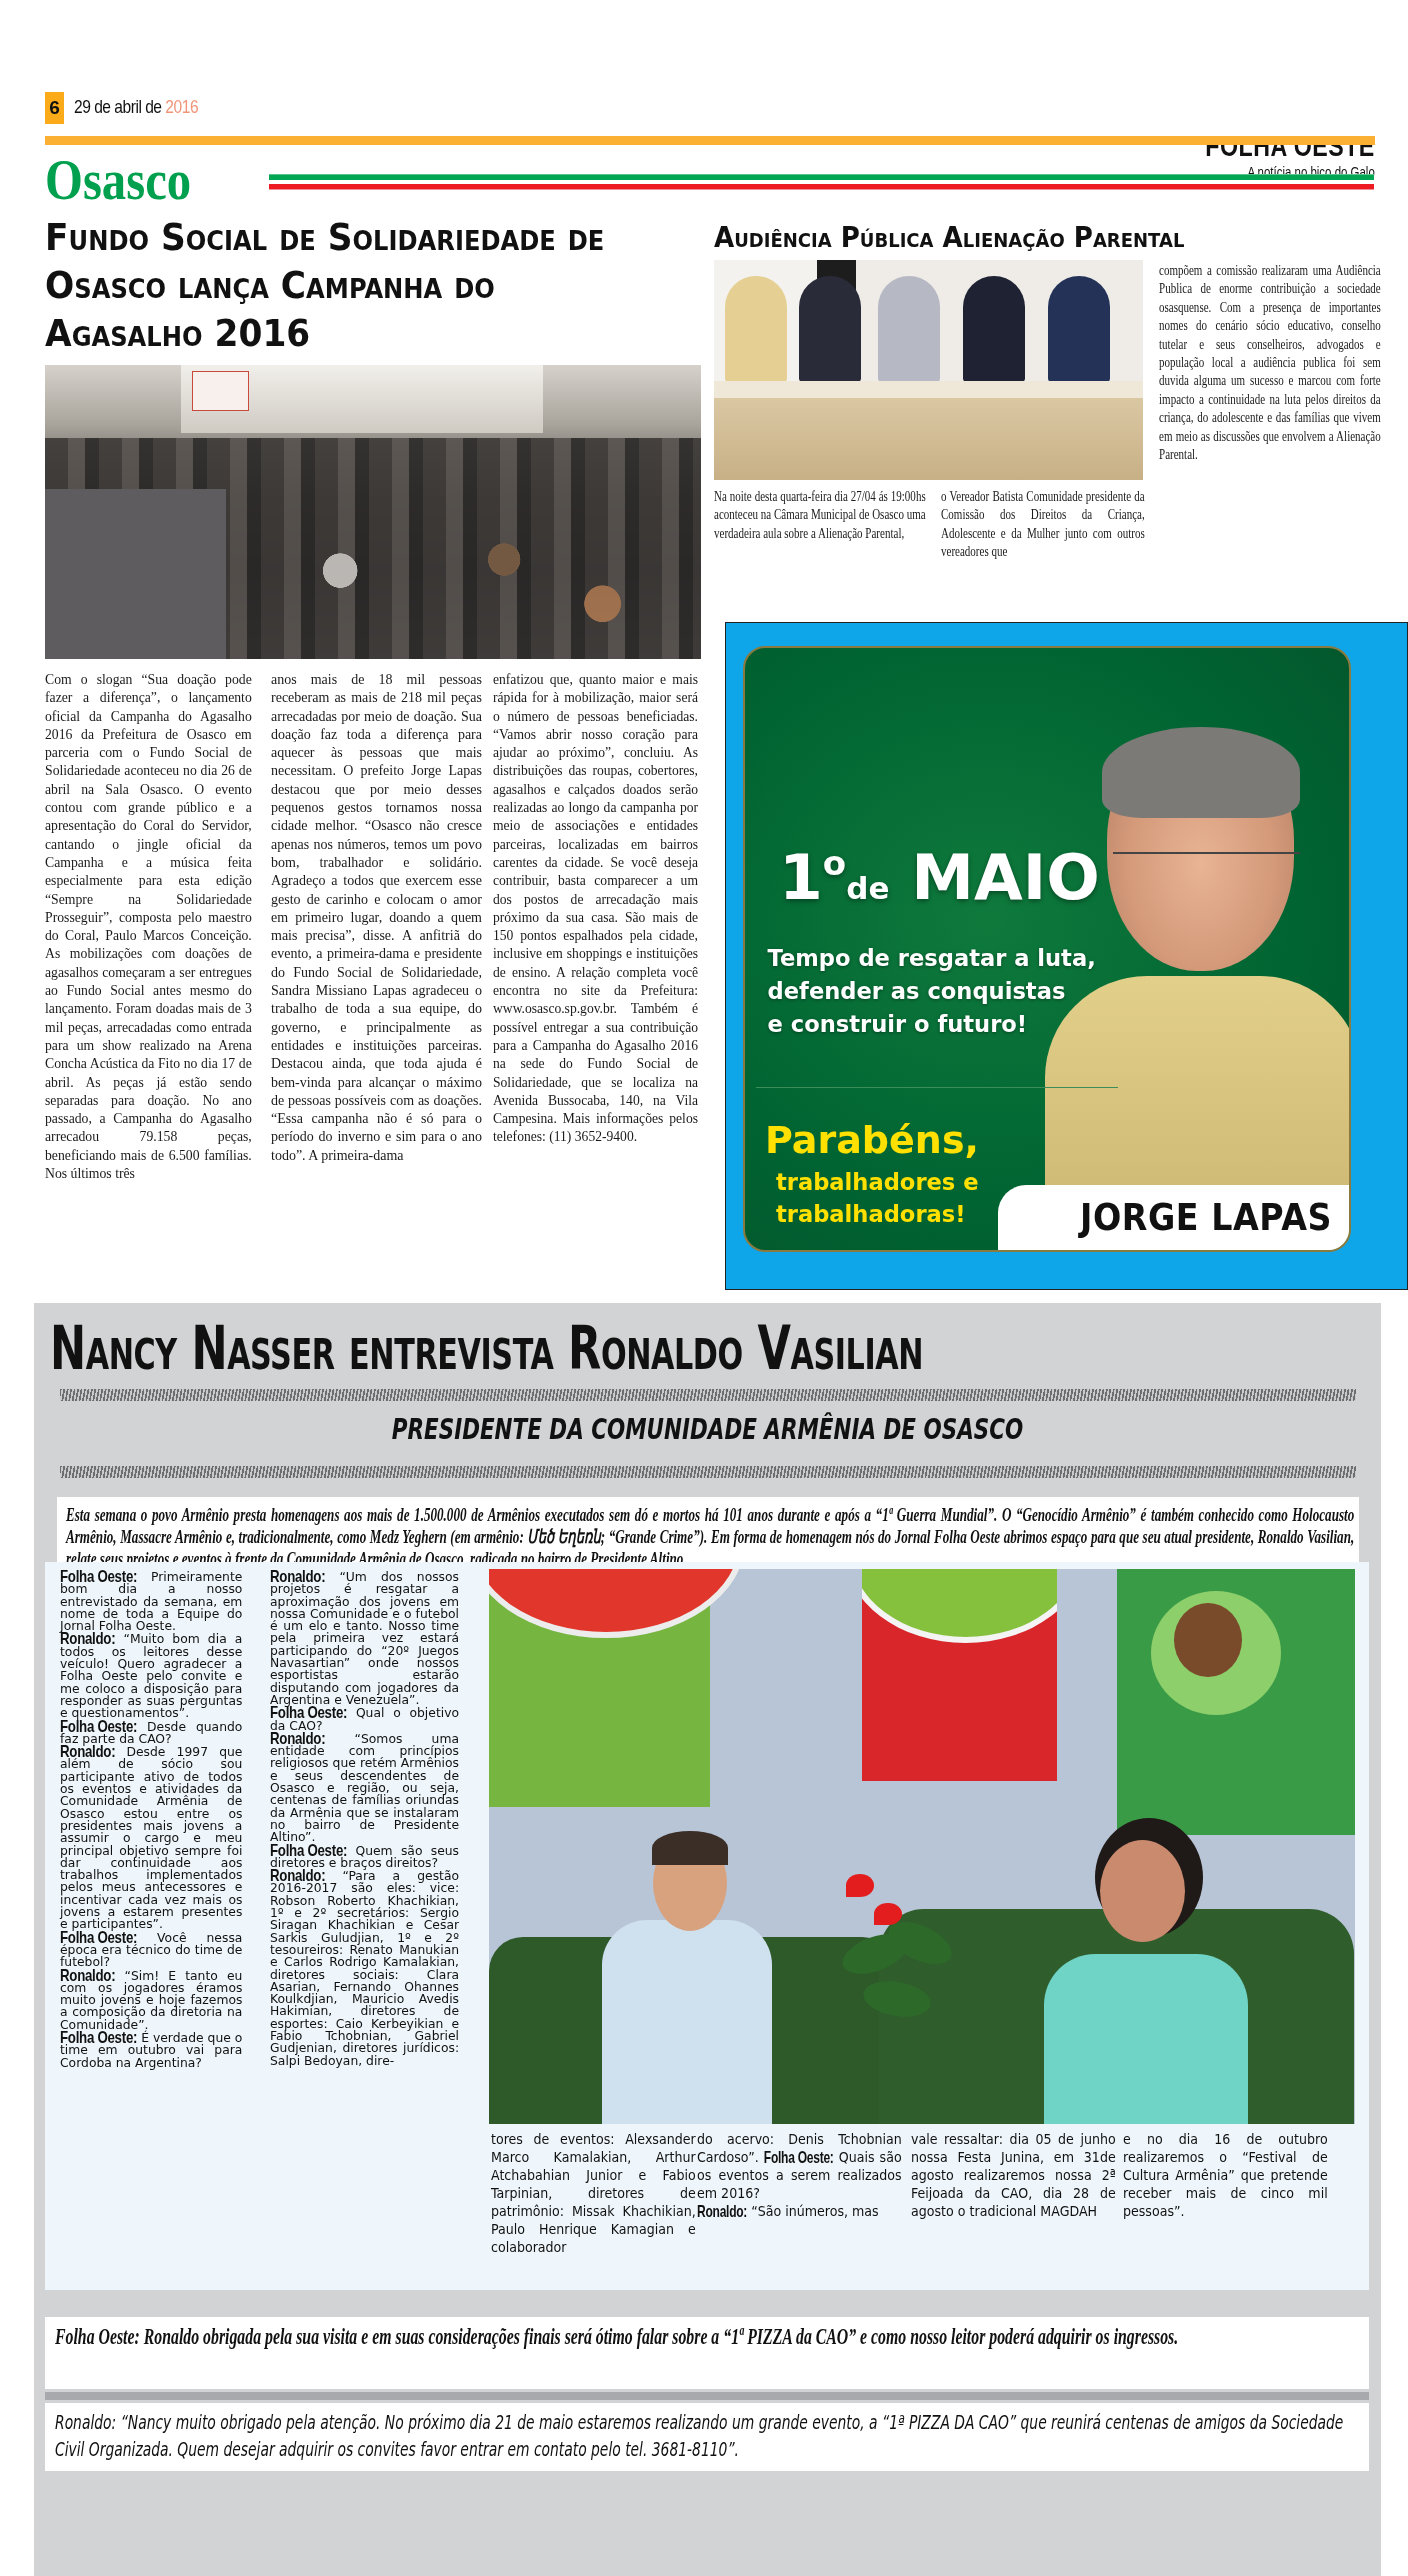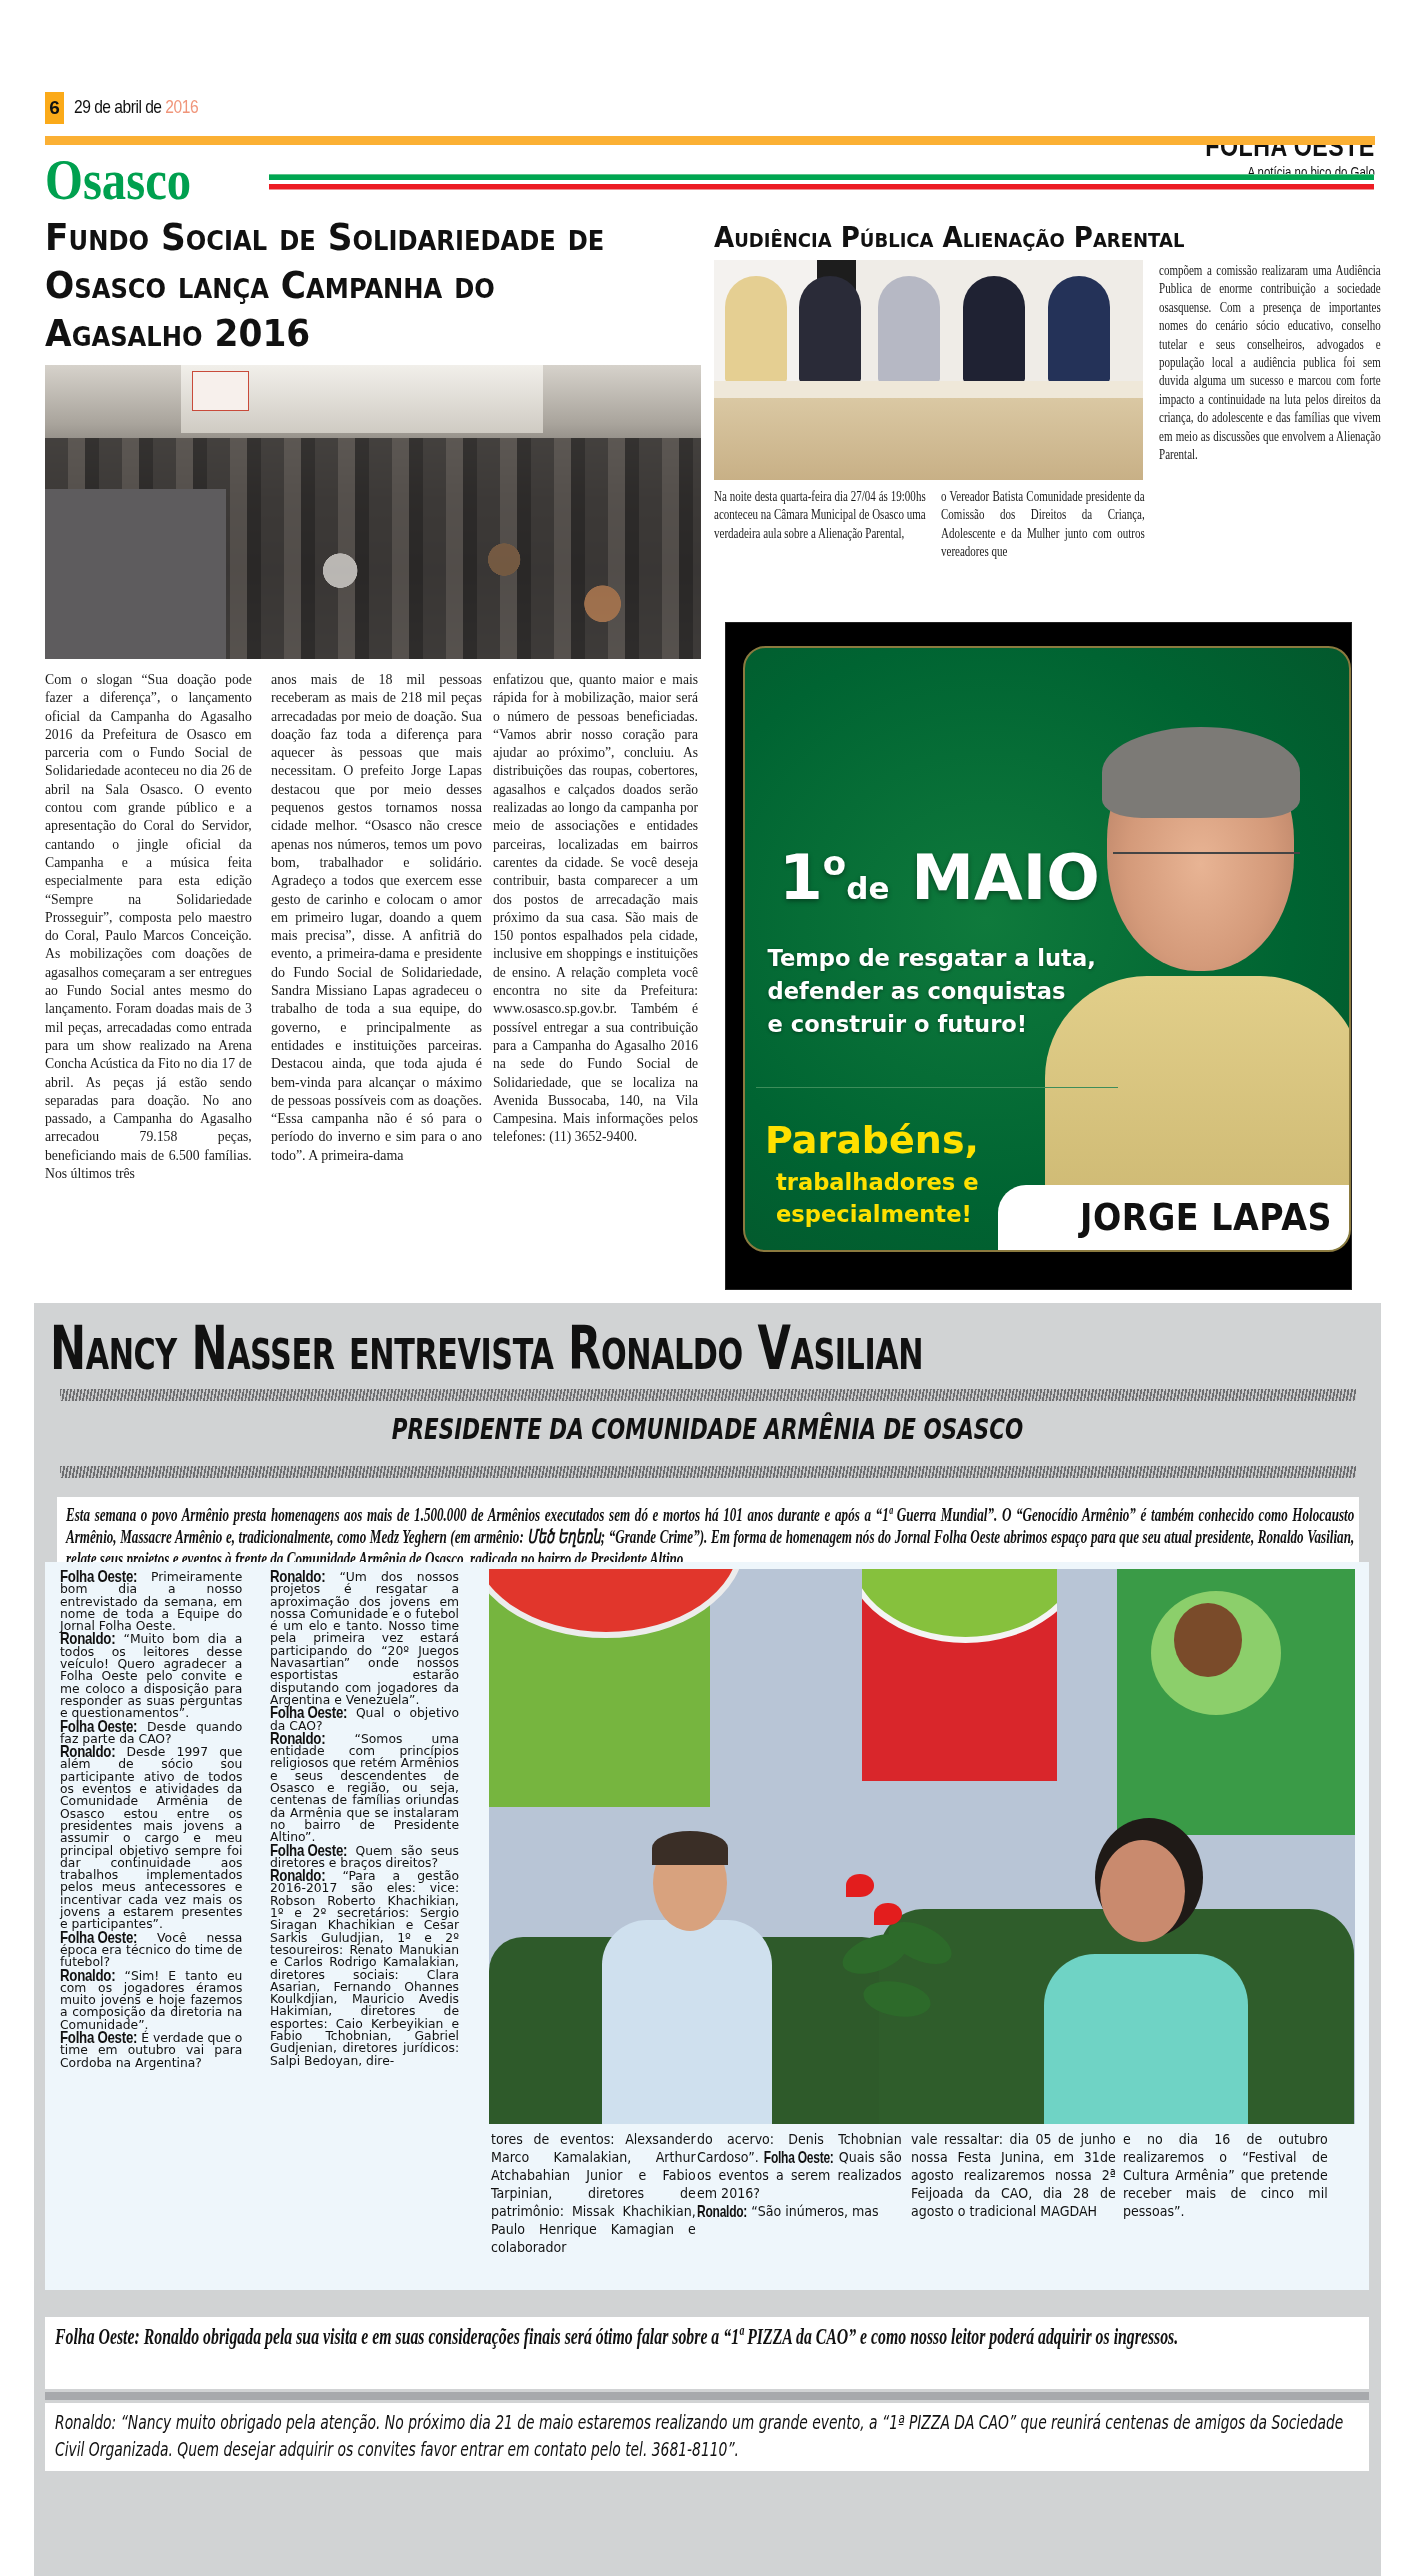--- a/index.html
+++ b/index.html
@@ -48,21 +48,21 @@
   .a2-photo .wall { position: absolute; left: 0; top: 0; width: 100%; height: 136px; background: linear-gradient(90deg, #f4f2ef 0 24%, #1d1d1d 24% 33%, #efece7 33%); }
   .a2-photo .table { position: absolute; left: 0; right: 0; bottom: 0; height: 82px; background: linear-gradient(180deg,#dac8a3,#c8b086); }
   .a2-photo .tabletop { position: absolute; left: 0; right: 0; bottom: 82px; height: 17px; background: #efe8d9; }
   .a2-photo .person { position: absolute; bottom: 96px; width: 62px; height: 108px; border-radius: 31px 31px 5.7px 5.7px; }
   .a2-col1 { position: absolute; left: 714px; top: 487px; width: 136px; font-size: 15.3px; line-height: 18.4px; }
   .a2-col2 { position: absolute; left: 941px; top: 487px; width: 204px; font-size: 15.3px; line-height: 18.4px; transform: scaleX(0.72); transform-origin: left; width: 283px; }
   .a2-col1 { transform: scaleX(0.72); transform-origin: left; width: 294px; }
   .a2-col3 { position: absolute; left: 1159px; top: 261px; width: 308px; font-size: 15.3px; line-height: 18.4px; transform: scaleX(0.72); transform-origin: left; }
 
   
-  .ad { position: absolute; left: 725px; top: 622px; width: 627px; height: 668px; background: #000000; border: 1.1px solid #222; text-decoration: underline; }
+  .ad { position: absolute; left: 725px; top: 622px; width: 683px; height: 668px; background: #0ea5e9; border: 1.1px solid #222; text-decoration: underline; }
   .ad-inner { position: absolute; left: 17px; top: 22.6px; width: 608px; height: 606px; background: radial-gradient(ellipse at 40% 45%, #0f7a3c 0%, #006432 60%, #04552b 100%);
     border: 2.3px solid #8b7a3f; border-radius: 22.6px 22.6px 22.6px 22.6px; overflow: hidden; }
   .ad-bottom { position: absolute; right: 0; bottom: 0; width: 351px; height: 65px; background: #fff; border-top-left-radius: 28px; }
   .ad-man { position: absolute; left: 300px; top: 85px; width: 306px; height: 526px; }
   .ad-man .head { position: absolute; left: 62px; top: 0; width: 187px; height: 238px; border-radius: 45% 45% 48% 48%; background: radial-gradient(ellipse at 50% 55%, #e8b494 0%, #d49a7a 55%, #b07a60 100%); }
   .ad-man .hair { position: absolute; left: 57px; top: -5.7px; width: 198px; height: 91px; border-radius: 50% 50% 20% 20%; background: #7c7a76; }
   .ad-man .glasses { position: absolute; left: 68px; top: 119px; width: 187px; height: 28px; border-top: 2.8px solid #444; }
   .ad-man .shirt { position: absolute; left: 0; top: 243px; width: 317px; height: 294px; border-radius: 102px 102px 0 0; background: linear-gradient(180deg, #e2cf8a, #c9b46e); }
   .ad-h1 { position: absolute; left: 34px; top: 198px; color: #fff; font-family: "DejaVu Sans", sans-serif; font-weight: bold; font-size: 63px; line-height: 1; text-shadow: 0 2.3px 5.7px rgba(0,0,0,.4); }
   .ad-h1 .sup { font-size: 34px; vertical-align: top; }
@@ -172,21 +172,21 @@
     <div class="ad-h1"><span>1</span><span class="sup">o</span><span class="de">de</span> <span>MAIO</span></div>
     <div class="ad-sub">
       <div>Tempo de resgatar a luta,</div>
       <div>defender as conquistas</div>
       <div>e construir o futuro!</div>
     </div>
     <div class="ad-line"></div>
     <div class="ad-parabens">Parabéns,</div>
     <div class="ad-trab">
       <div>trabalhadores e</div>
-      <div>especialmente!</div>
+      <div>trabalhadoras!</div>
     </div>
     <div class="ad-bottom"></div>
     <div class="ad-name">JORGE LAPAS</div>
   </div>
 </div>
 
 <div class="iv">
   <div class="iv-title">Nancy Nasser entrevista Ronaldo Vasilian</div>
   <div class="hatch h1"></div>
   <div class="iv-subtitle">PRESIDENTE DA COMUNIDADE ARMÊNIA DE OSASCO</div>

